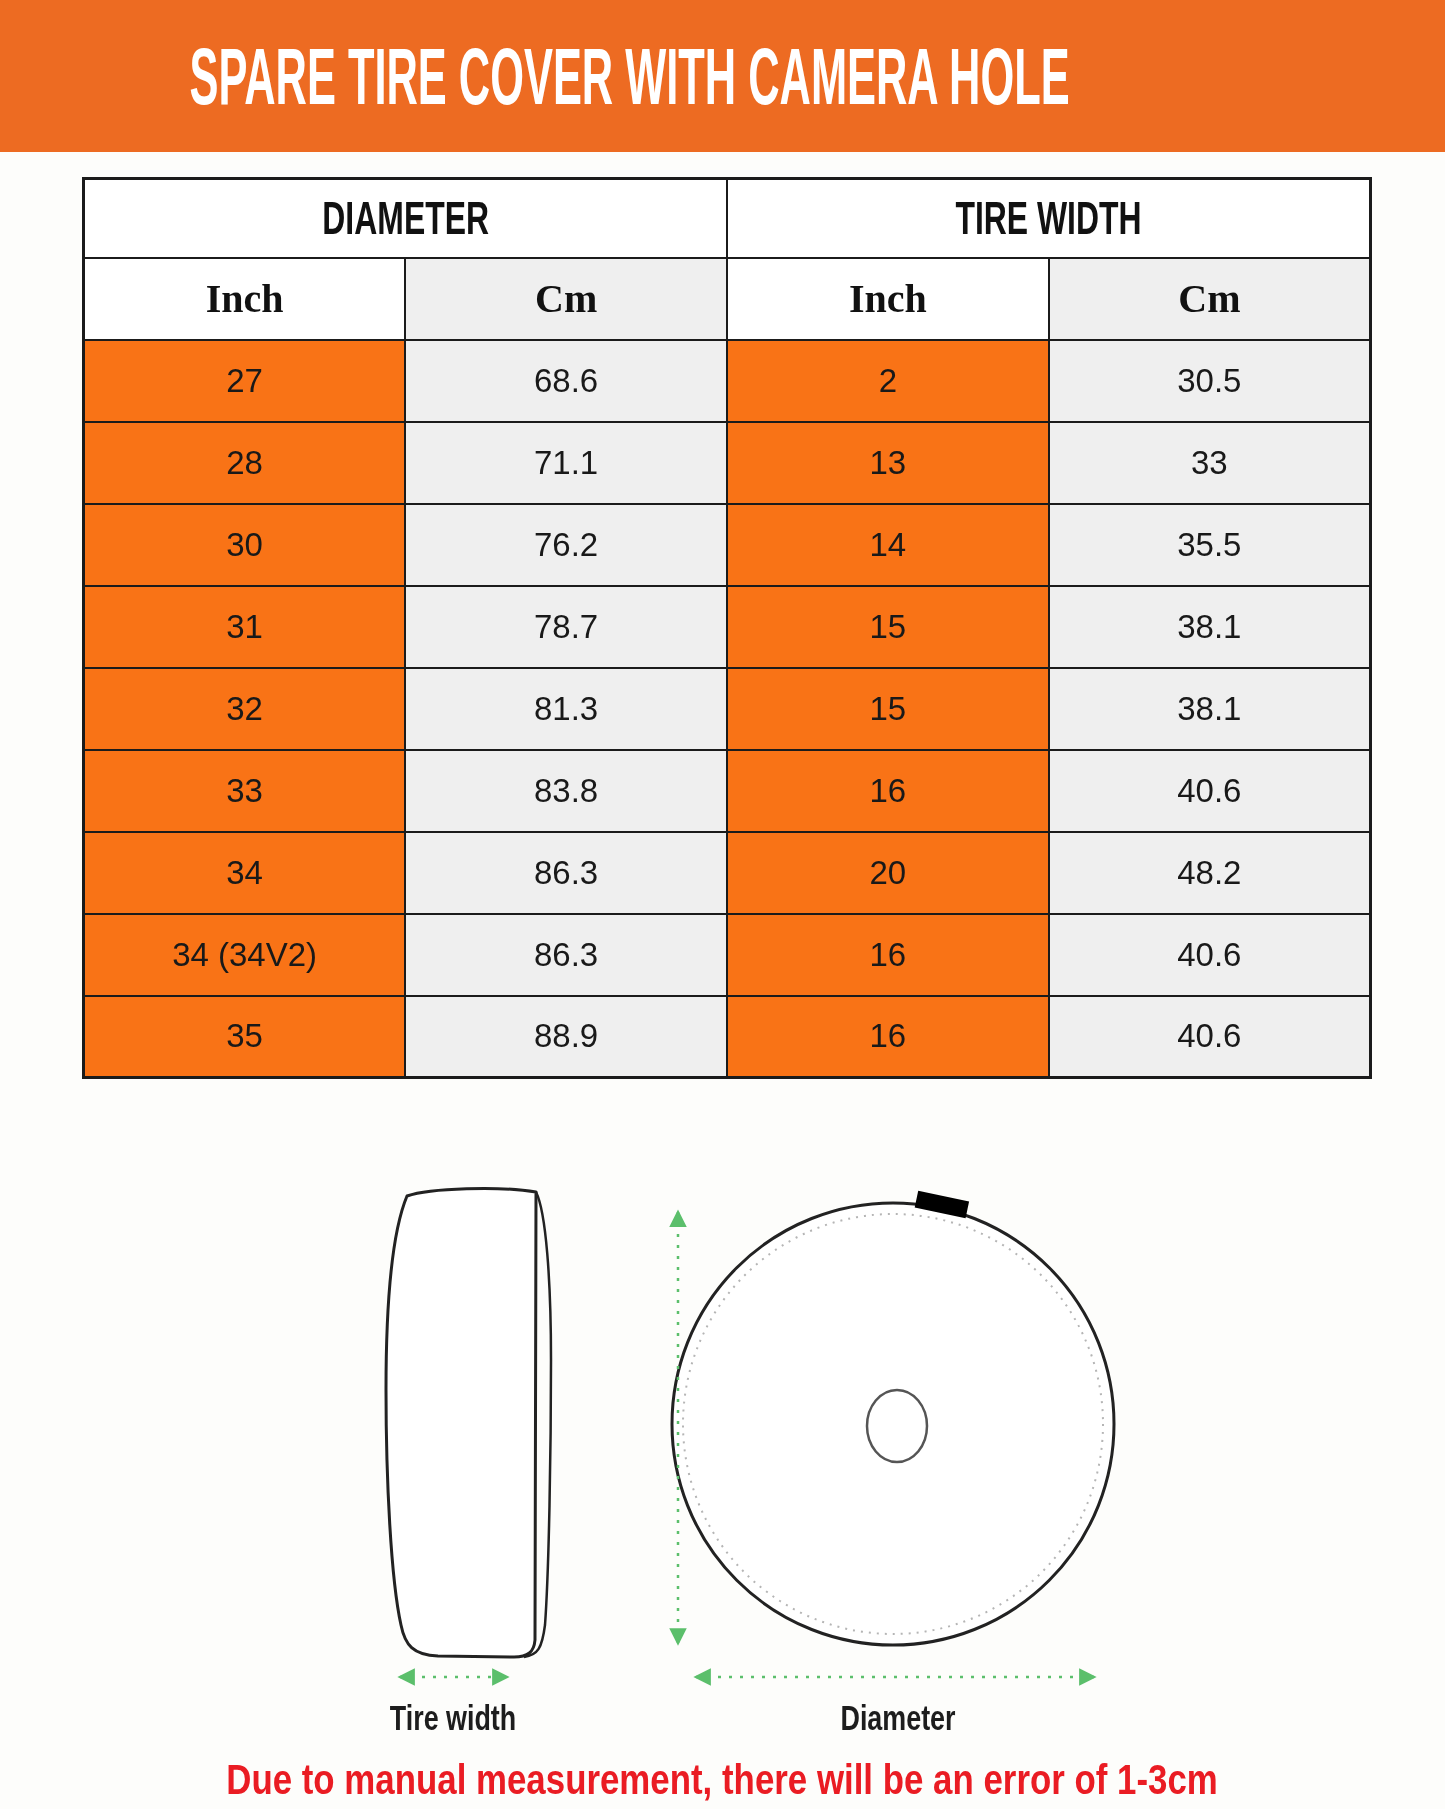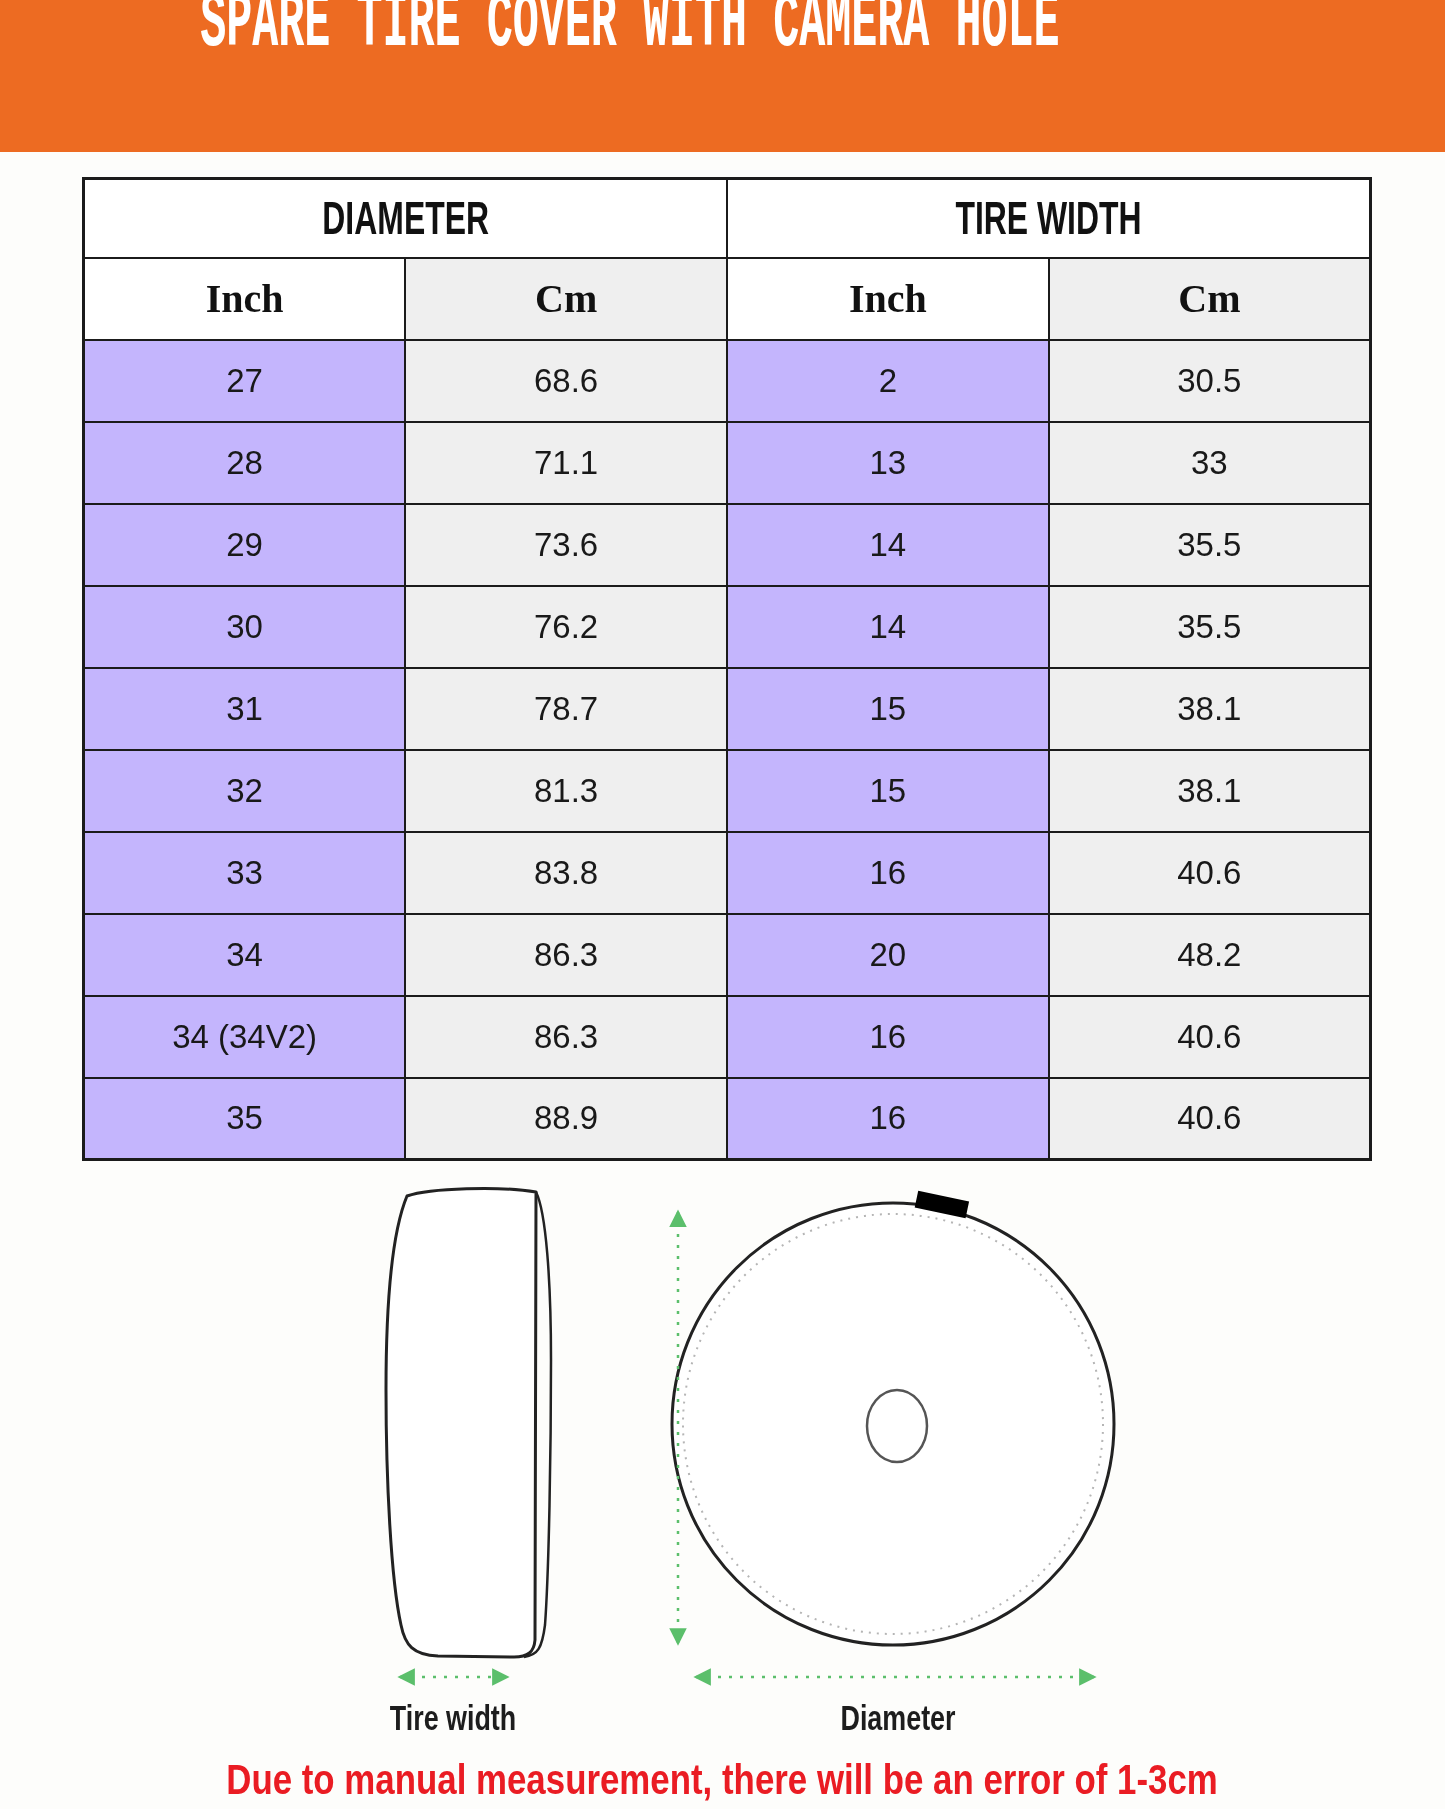--- a/index.html
+++ b/index.html
@@ -10,21 +10,21 @@
     font-family:"Liberation Sans", sans-serif; color:#1c1c1c;
   }
 
   
   .banner {
     position:absolute; left:0; top:0; width:1445px; height:152px;
     background:#ed6b22;
   }
   .banner-inner {
     position:absolute; left:0; top:0; width:1260px; height:152px;
-    display:flex; justify-content:center;font-family:Liberation Mono, monospace;
+    display:flex; align-items:center; justify-content:center;
   }
   .banner-title {
     display:inline-block; white-space:nowrap;
     font-size:62px; font-weight:700; color:#ffffff;
     letter-spacing:0px;
     transform:scale(0.70,1.28);
   }
 
   
   table.size-table {
@@ -40,21 +40,21 @@
   }
   tr.group-row   { height:79px; }
   tr.subhead-row { height:82px; }
   tr.data-row    { height:82px; }
   .group-label {
     display:inline-block; white-space:nowrap;
     font-size:42px; font-weight:700; color:#111;
     transform:scale(0.76,1.12);
   }
   th.subhead { font-size:40px; font-weight:700; color:#111; background:#ffffff;font-family:Liberation Serif, serif; }
-  td.cell    { font-size:33px; font-weight:500; color:#191919; background:#c4b5fd; }
+  td.cell    { font-size:33px; font-weight:500; color:#191919; background:#f97316; }
   .cm        { background:#efefef !important; }
 
   
   svg.diagram { position:absolute; left:0; top:1150px; width:1445px; height:560px; }
   .diag-label {
     position:absolute; top:1700px; transform:translateX(-50%);
     white-space:nowrap; text-align:center;
   }
   .diag-label > span {
     display:inline-block; font-size:32px; font-weight:700; color:#1d1d1d;
@@ -112,26 +112,20 @@
         <td class="cell">27</td>
         <td class="cell cm">68.6</td>
         <td class="cell">2</td>
         <td class="cell cm">30.5</td>
       </tr>
       <tr class="data-row">
         <td class="cell">28</td>
         <td class="cell cm">71.1</td>
         <td class="cell">13</td>
         <td class="cell cm">33</td>
-      </tr>
-      <tr class="data-row">
-        <td class="cell">29</td>
-        <td class="cell cm">73.6</td>
-        <td class="cell">14</td>
-        <td class="cell cm">35.5</td>
       </tr>
       <tr class="data-row">
         <td class="cell">30</td>
         <td class="cell cm">76.2</td>
         <td class="cell">14</td>
         <td class="cell cm">35.5</td>
       </tr>
       <tr class="data-row">
         <td class="cell">31</td>
         <td class="cell cm">78.7</td>

